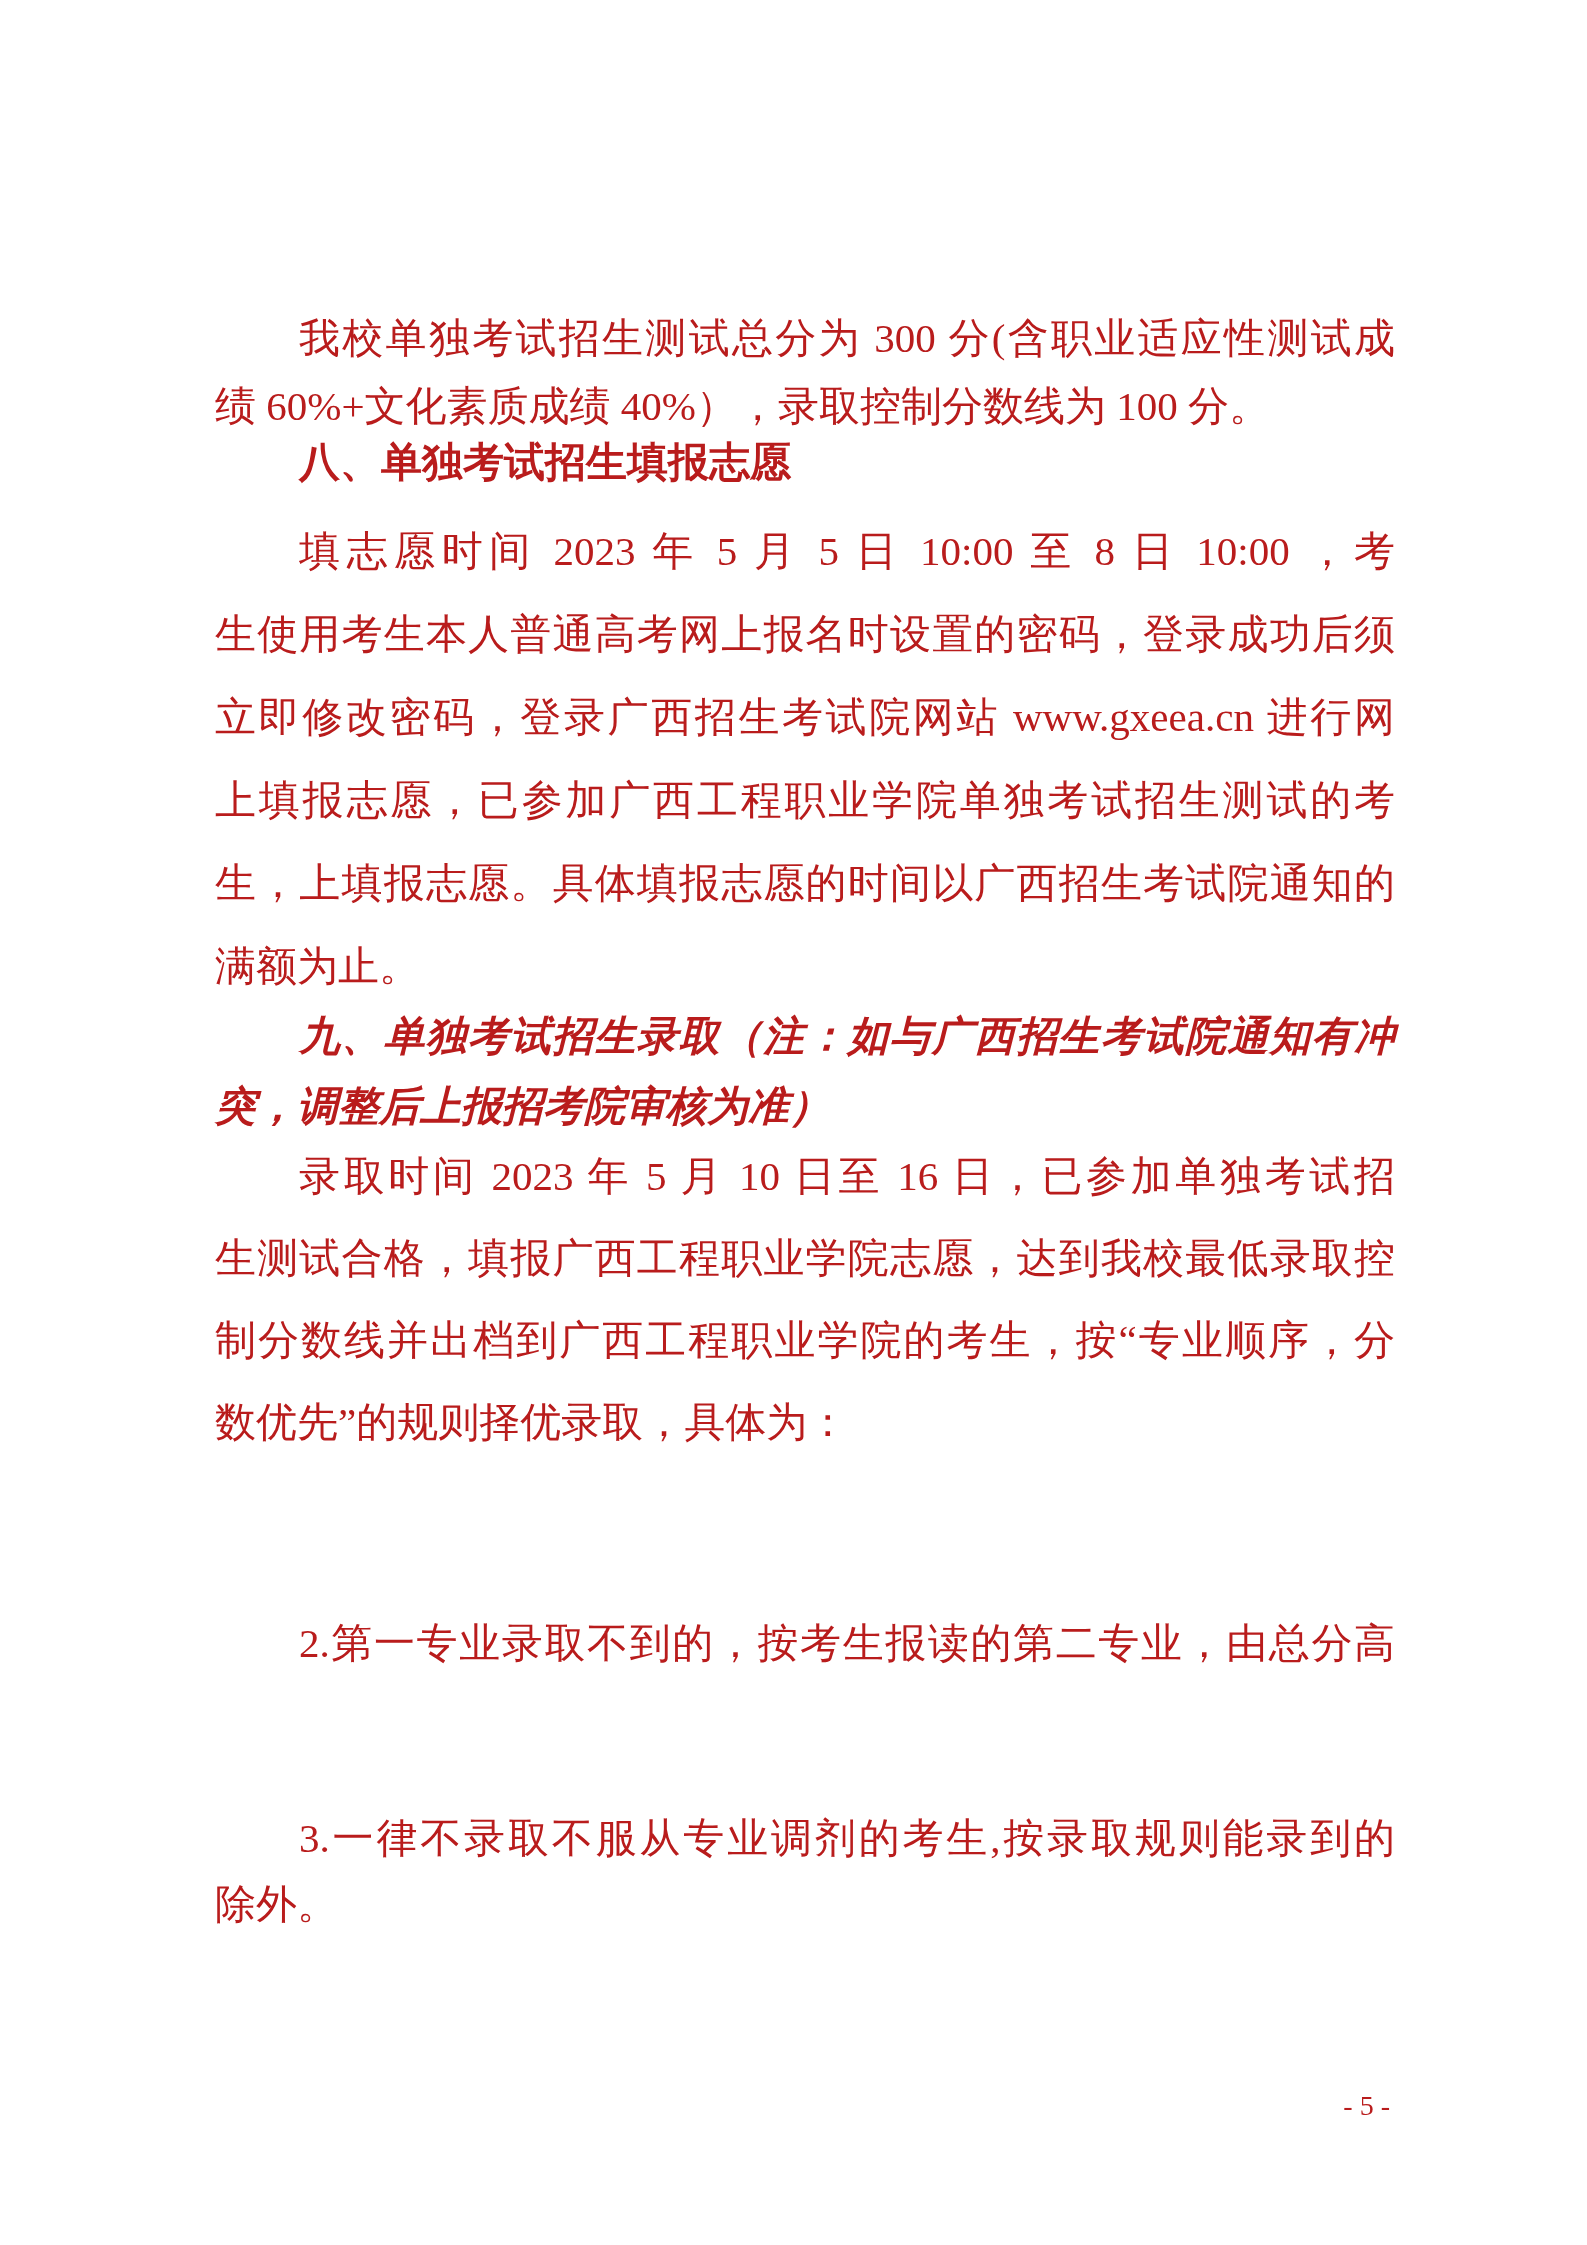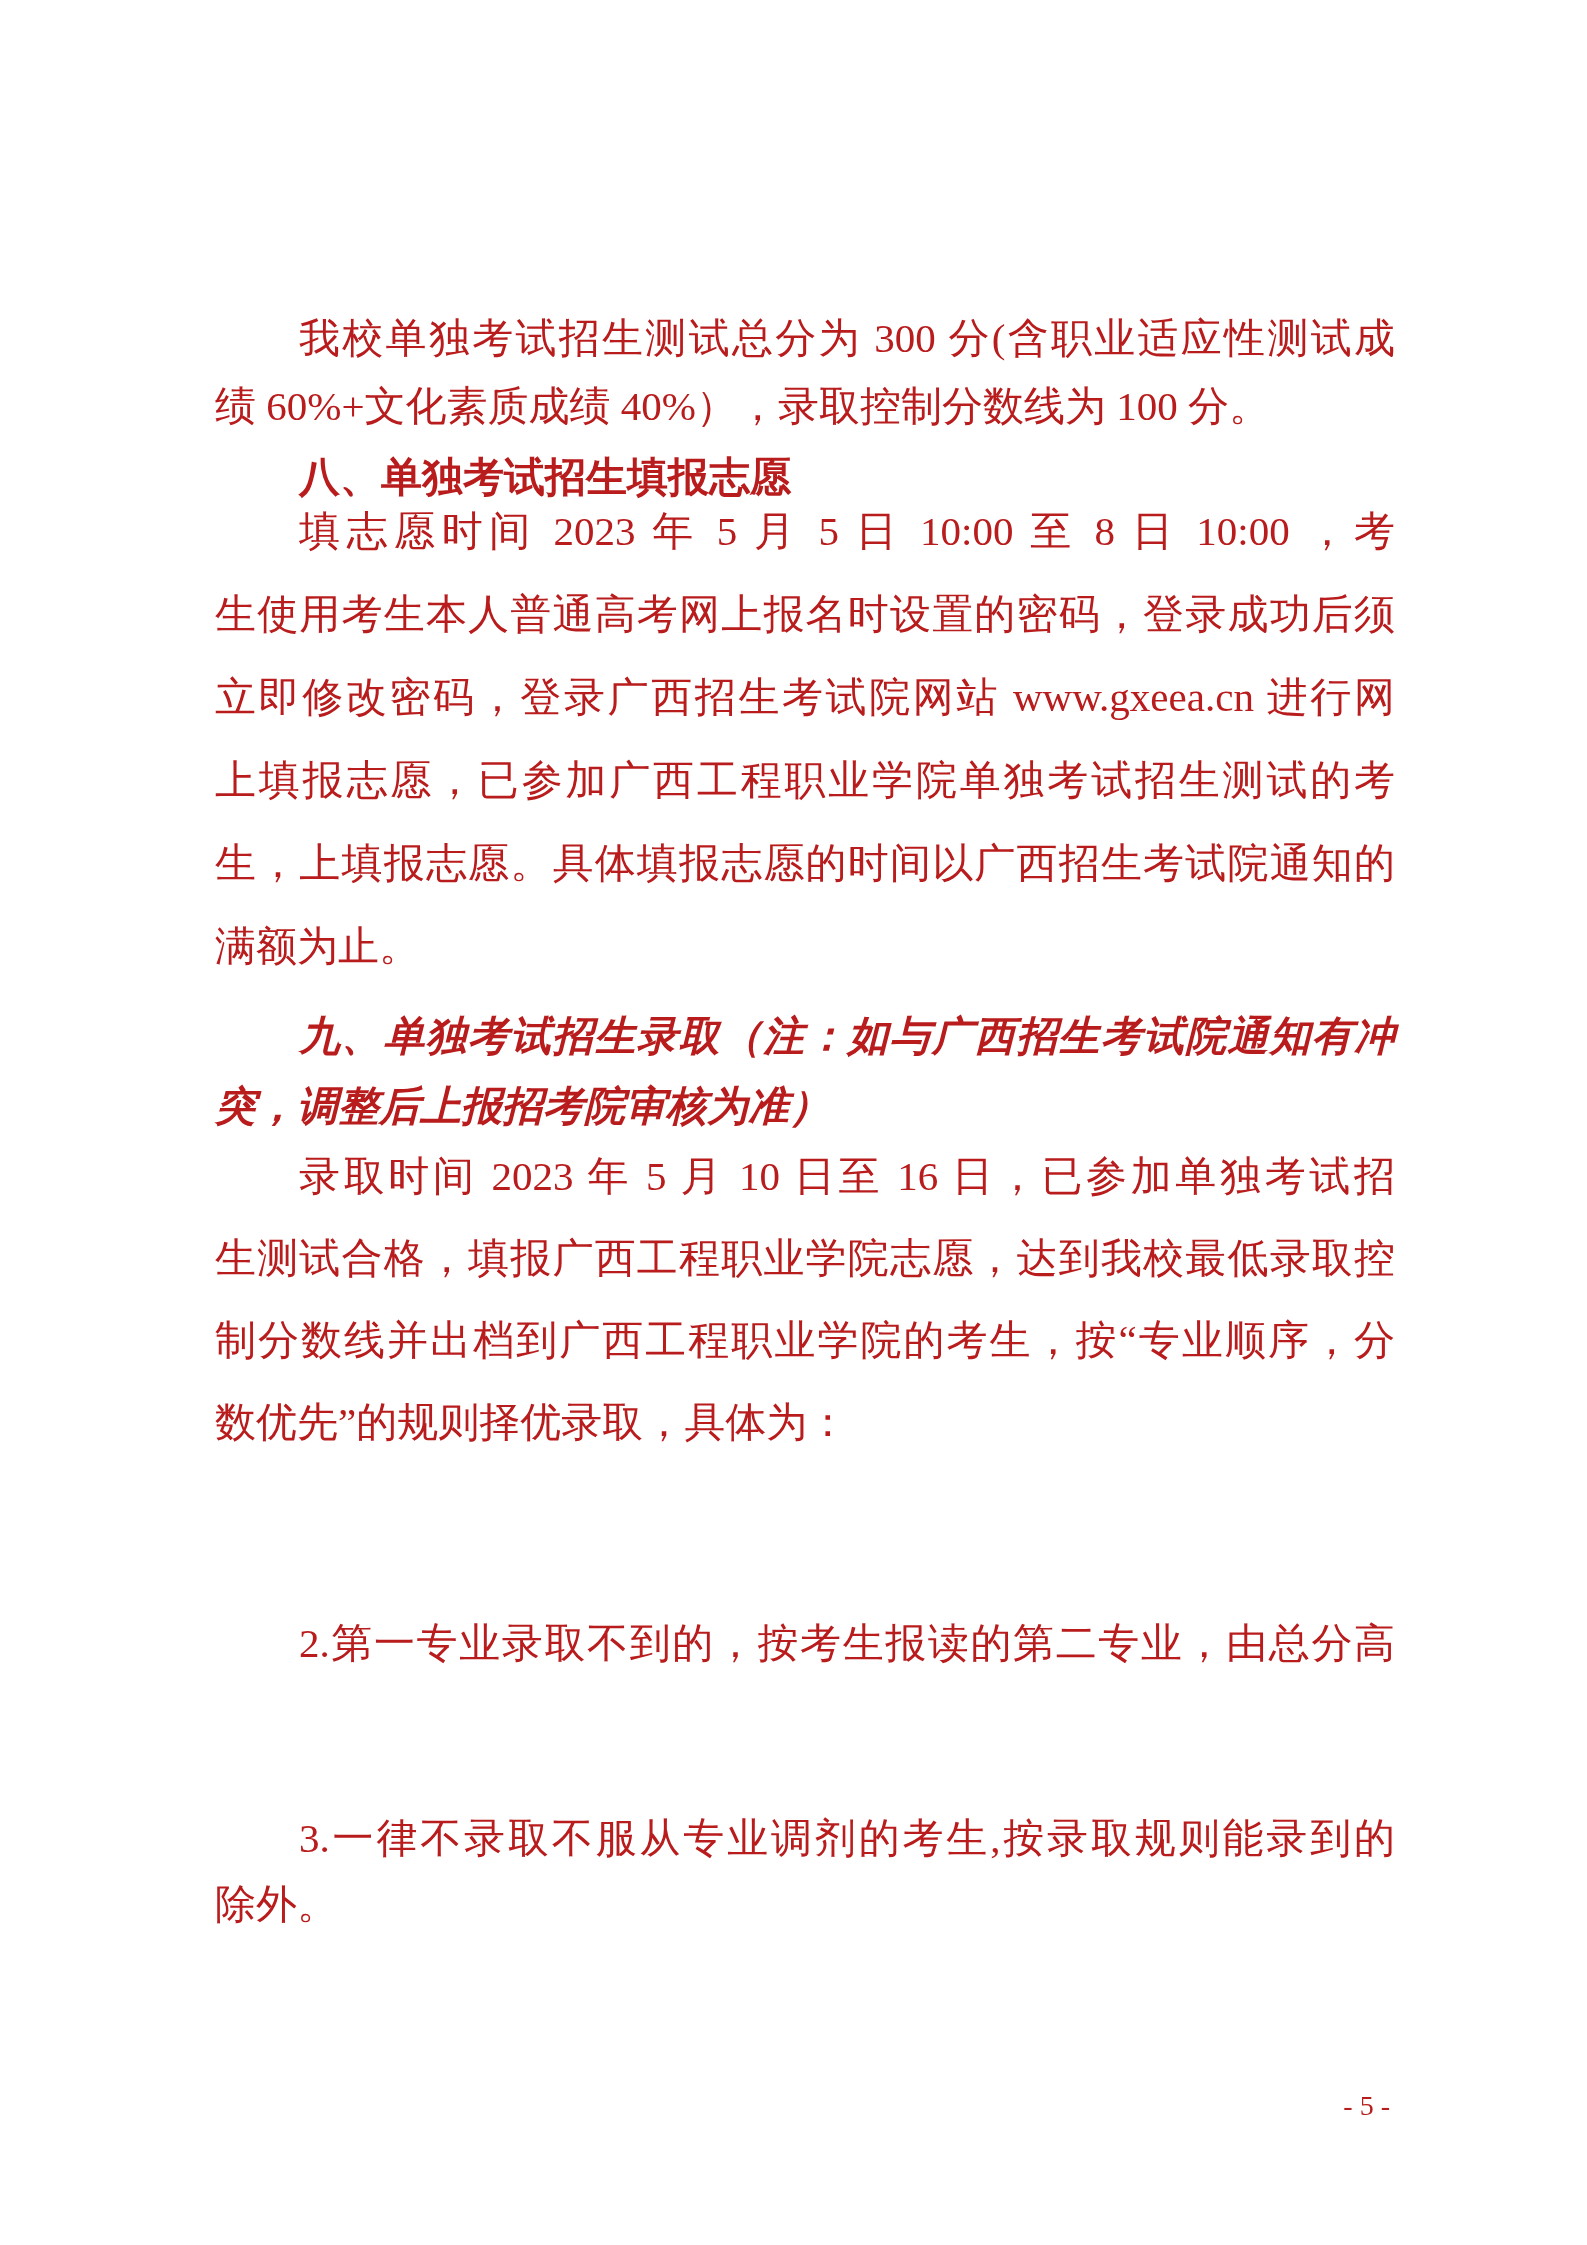--- a/index.html
+++ b/index.html
@@ -28,22 +28,22 @@
     text-align-last: justify;
   }
   .line.first { text-indent: 84px; }
   .line.last  { text-align-last: left; }
   .heading {
     font-family: "Liberation Sans", "DejaVu Sans", sans-serif;
     font-weight: 700;
   }
   
   #b0 { top: 296px; }  #b0 .line { line-height: 68px; }
-  #b1 { top: 433px; }  #b1 .line { line-height: 72px; }
-  #b2 { top: 482px; }  #b2 .line { line-height: 83px; }
+  #b1 { top: 418px; }  #b1 .line { line-height: 72px; }
+  #b2 { top: 502px; }  #b2 .line { line-height: 83px; }
   #b3 { top: 993px; }  #b3 .line { line-height: 70px; font-style: italic; }
   #b4 { top: 1127px; } #b4 .line { line-height: 82px; }
   #b5 { top: 1467px; } #b5 .line { line-height: 67px; }
   #b6 { top: 1601px; } #b6 .line { line-height: 68px; }
   #b7 { top: 1797px; } #b7 .line { line-height: 66px; }
   .page-number {
     position: absolute;
     top: 2082px;
     right: 197px;
     font-size: 28px;

